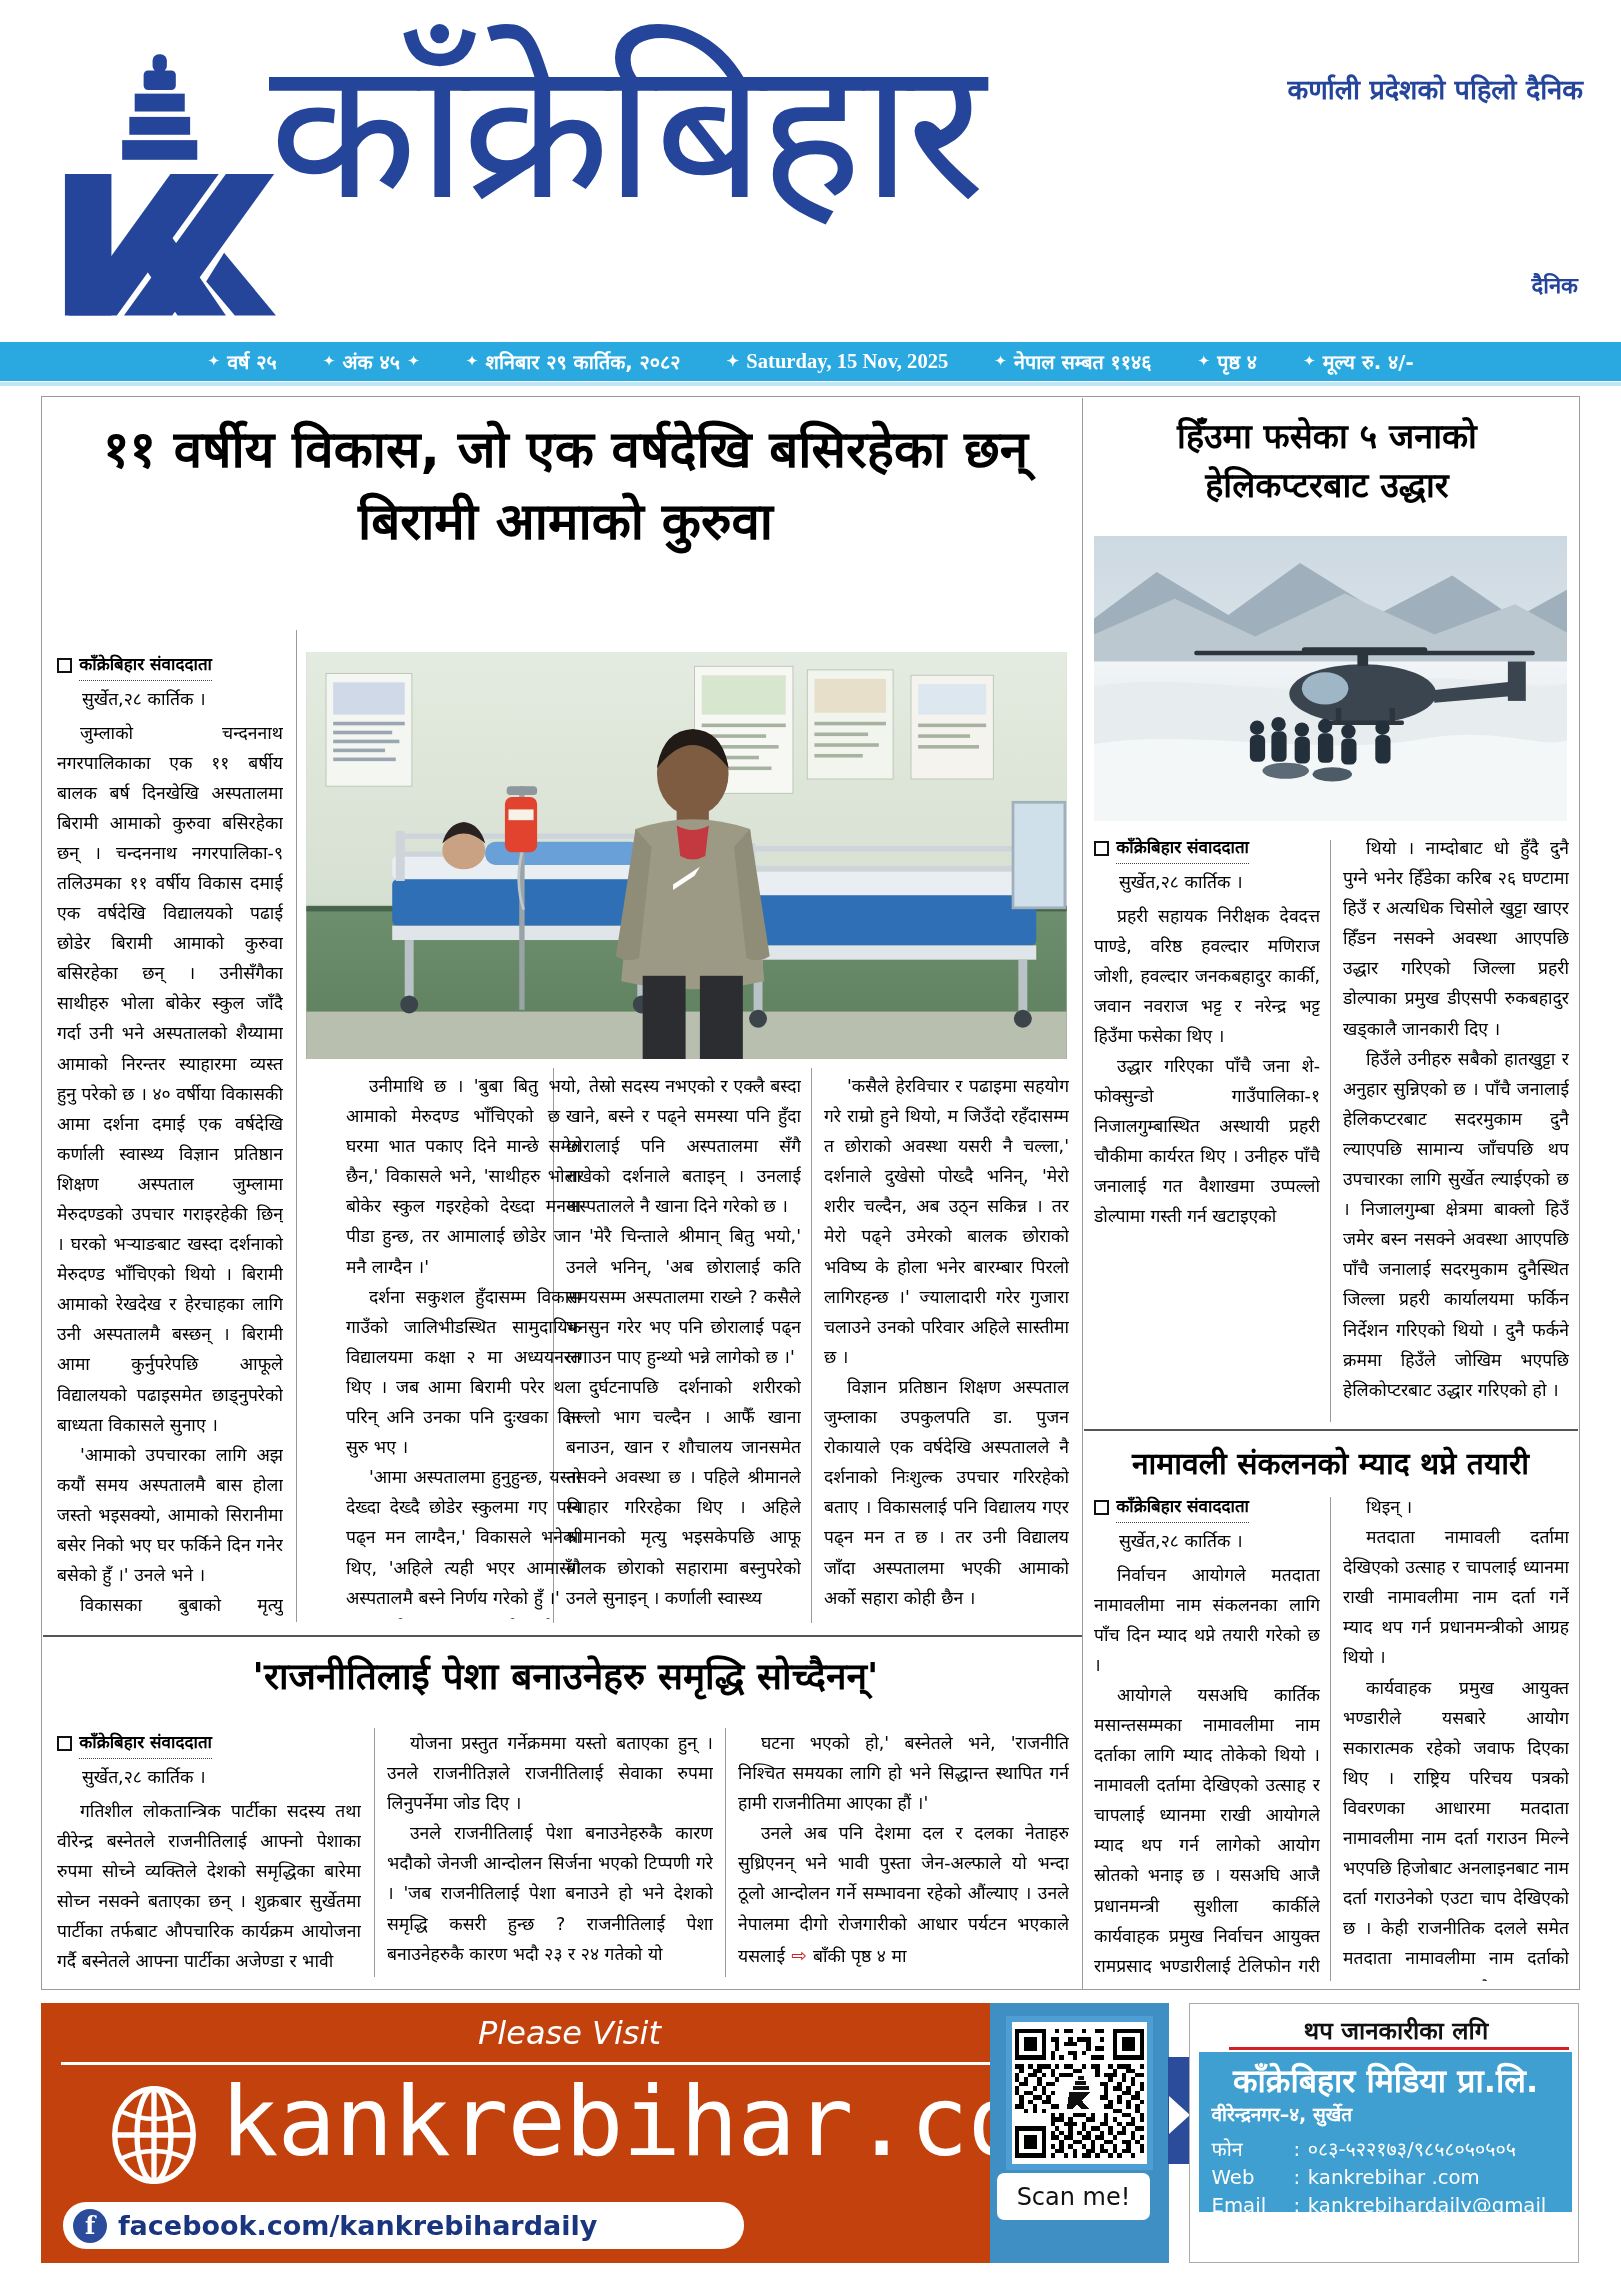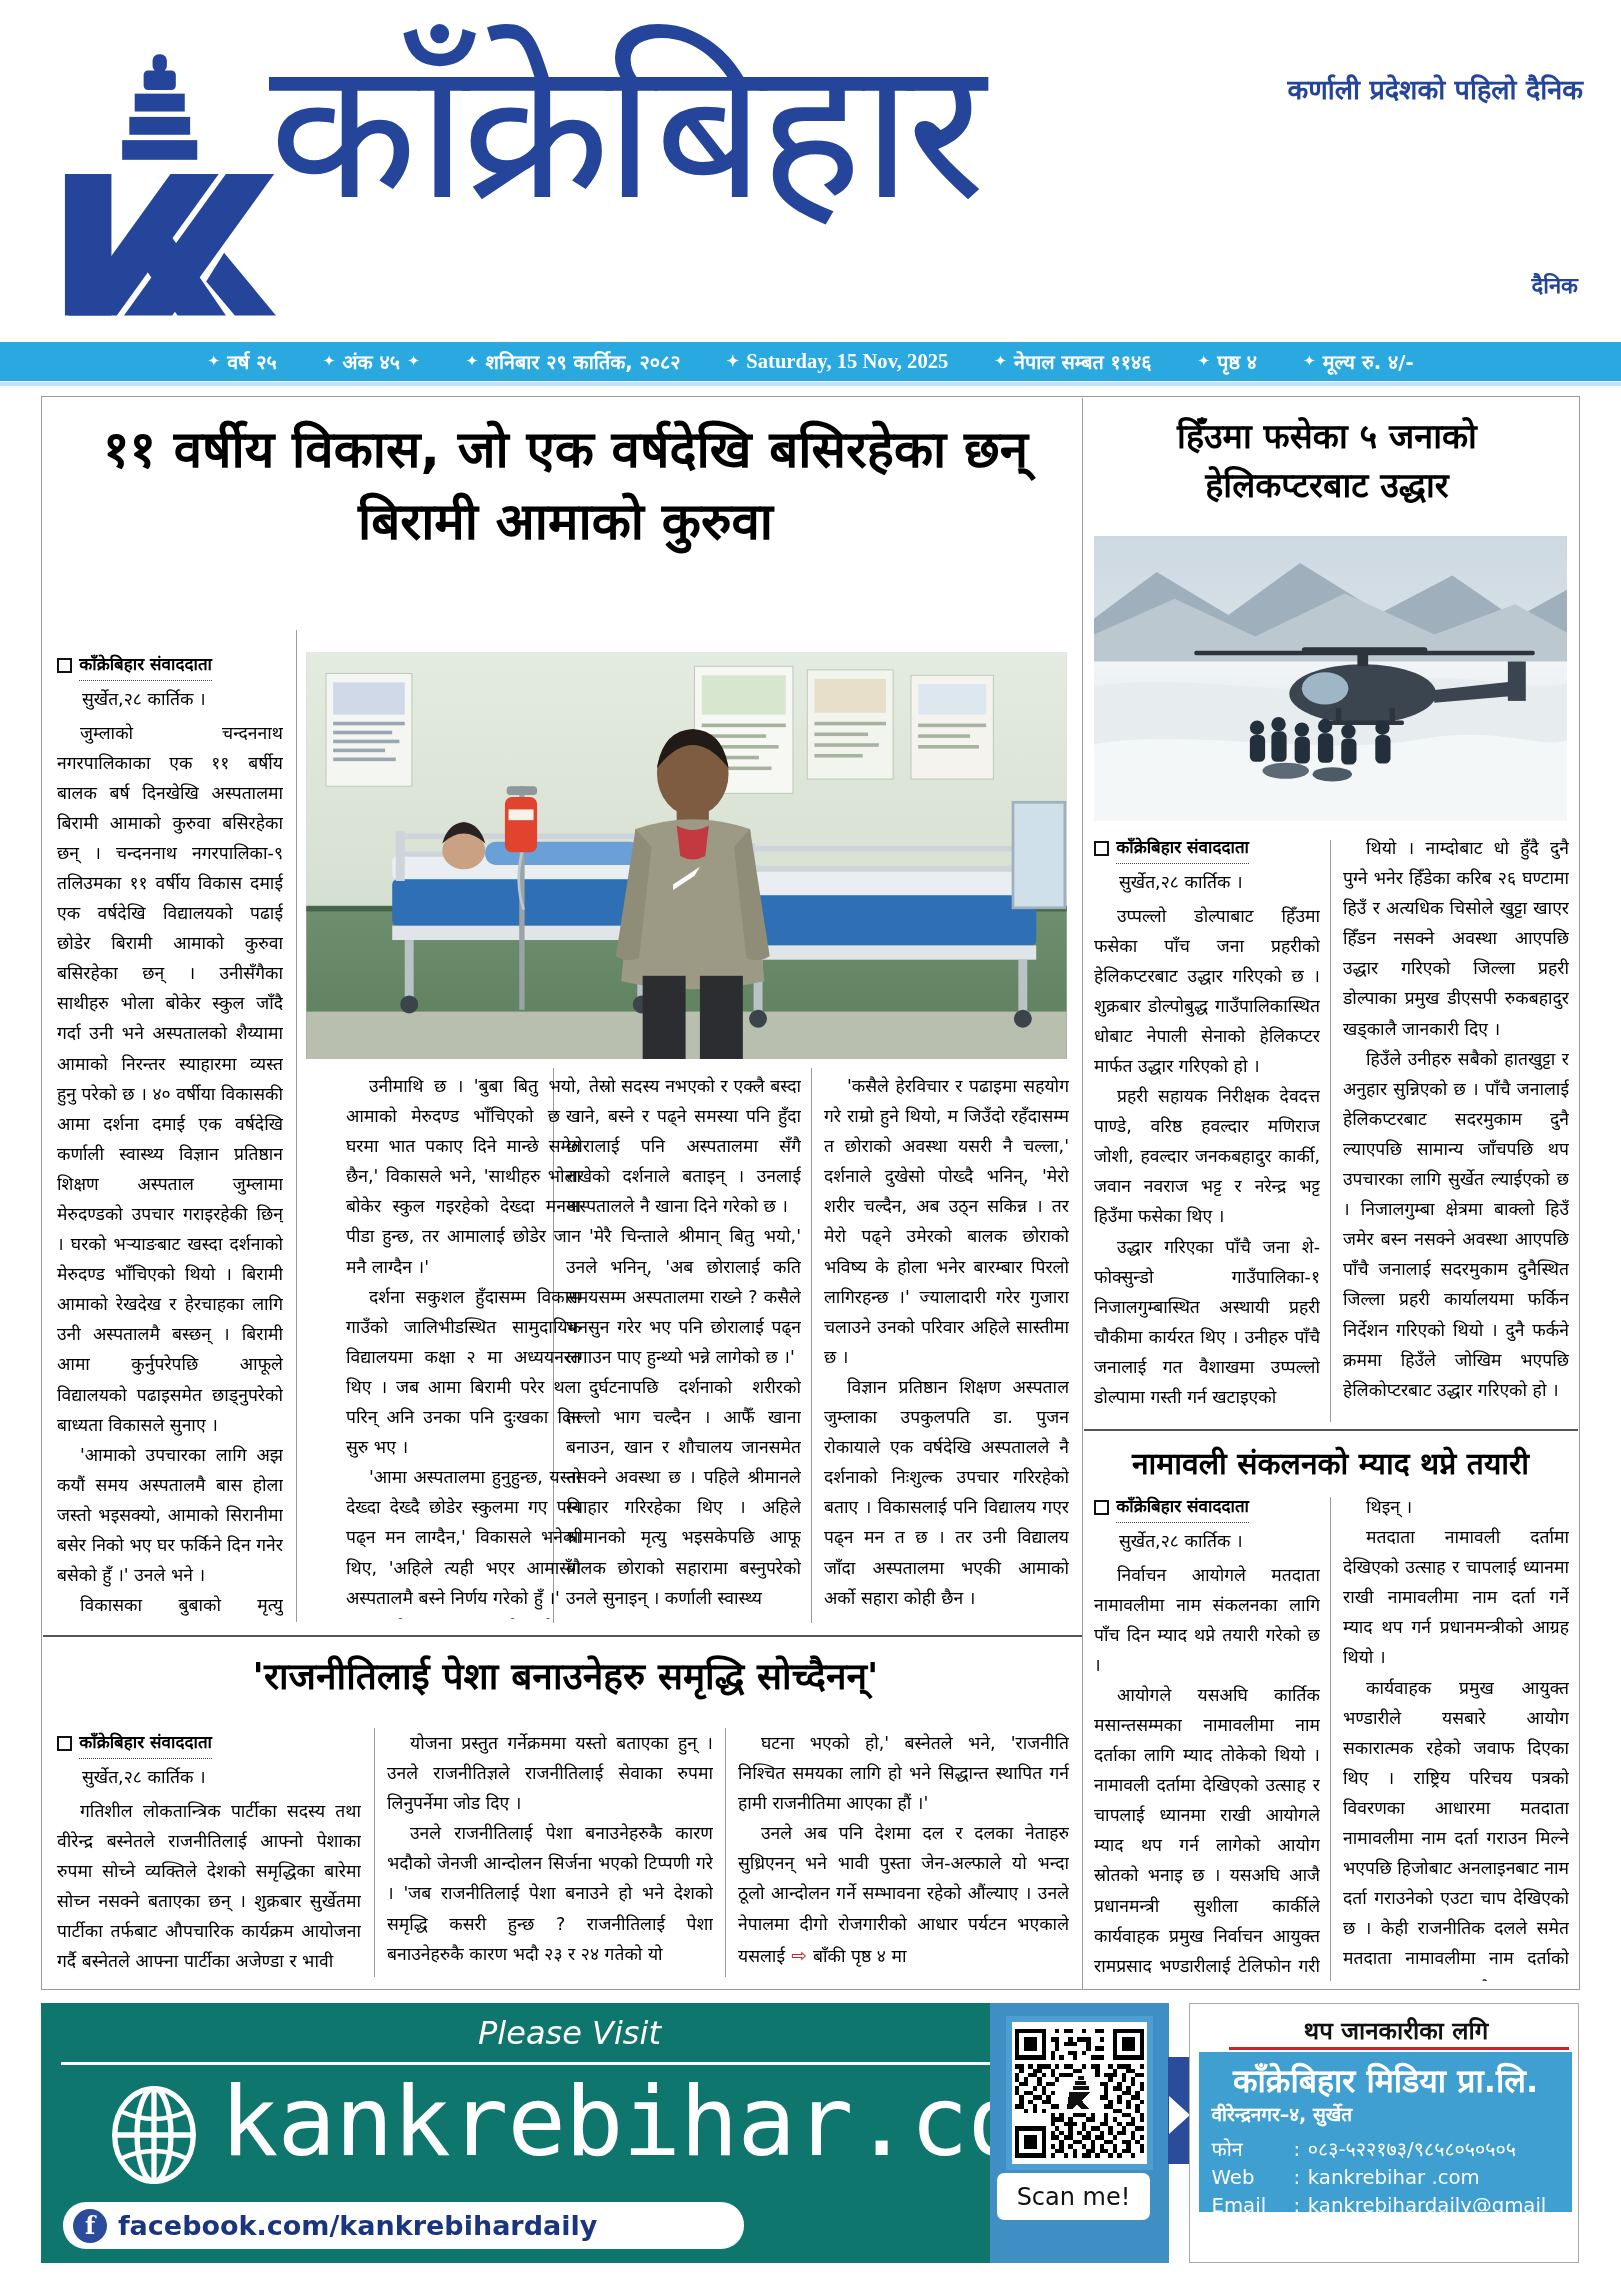--- a/index.html
+++ b/index.html
@@ -112,21 +112,21 @@
     font-size:17.5px; line-height:1.72; color:#000;
     text-align:justify; text-justify:inter-word;
     overflow:hidden;
   }
   .col p { text-indent:23px; margin:0; }
 
   
   .footer { position:absolute; left:41px; top:2003px; width:1539px; height:260px; }
   .ad-left {
     position:absolute; left:0; top:0; width:1124px; height:260px;
-    background:#0f766e;
+    background:#c2410c;
   }
   .ad-please {
     position:absolute; left:0; top:10.7px; width:1057px; text-align:center;
     color:#fff; font-size:32px; font-style:italic;
     font-family:"DejaVu Sans","Liberation Sans",sans-serif;
   }
   .ad-hr { position:absolute; left:19.7px; top:59px; width:1030px; height:2.7px; background:#fff; }
   .ad-globe { position:absolute; left:63px; top:82px; width:100px; height:100px; }
   .ad-url {
     position:absolute; left:179px; top:70px;
@@ -475,21 +475,20 @@
 
   <div class="col" id="heli-colA" style="left:1094px; top:833px; width:226px; height:591px;">
     <div class="byline">
       <div class="byline-row">
         <span class="byline-box"></span>
         <span class="byline-name">काँक्रेबिहार संवाददाता</span>
       </div>
       <div class="byline-place">सुर्खेत,२८ कार्तिक ।</div>
     </div>
     <div id="heli-cA-body">
-        <p>उप्पल्लो डोल्पाबाट हिँउमा फसेका पाँच जना प्रहरीको हेलिकप्टरबाट उद्धार गरिएको छ । शुक्रबार डोल्पोबुद्ध गाउँपालिकास्थित धोबाट नेपाली सेनाको हेलिकप्टर मार्फत उद्धार गरिएको हो ।</p>
         <p>प्रहरी सहायक निरीक्षक देवदत्त पाण्डे, वरिष्ठ हवल्दार मणिराज जोशी, हवल्दार जनकबहादुर कार्की, जवान नवराज भट्ट र नरेन्द्र भट्ट हिउँमा फसेका थिए ।</p>
         <p>उद्धार गरिएका पाँचै जना शे-फोक्सुन्डो गाउँपालिका-१ निजालगुम्बास्थित अस्थायी प्रहरी चौकीमा कार्यरत थिए । उनीहरु पाँचै जनालाई गत वैशाखमा उप्पल्लो डोल्पामा गस्ती गर्न खटाइएको</p>
       </div>
   </div>
 
   <div class="col" id="heli-colB" style="left:1343px; top:833px; width:226px; height:591px;">
       <p>थियो । नाम्दोबाट धो हुँदै दुनै पुग्ने भनेर हिँडेका करिब २६ घण्टामा हिउँ र अत्यधिक चिसोले खुट्टा खाएर हिँडन नसक्ने अवस्था आएपछि उद्धार गरिएको जिल्ला प्रहरी डोल्पाका प्रमुख डीएसपी रुकबहादुर खड्कालै जानकारी दिए ।</p>
       <p>हिउँले उनीहरु सबैको हातखुट्टा र अनुहार सुन्निएको छ । पाँचै जनालाई हेलिकप्टरबाट सदरमुकाम दुनै ल्याएपछि सामान्य जाँचपछि थप उपचारका लागि सुर्खेत ल्याईएको छ । निजालगुम्बा क्षेत्रमा बाक्लो हिउँ जमेर बस्न नसक्ने अवस्था आएपछि पाँचै जनालाई सदरमुकाम दुनैस्थित जिल्ला प्रहरी कार्यालयमा फर्किन निर्देशन गरिएको थियो । दुनै फर्कने क्रममा हिउँले जोखिम भएपछि हेलिकोप्टरबाट उद्धार गरिएको हो ।</p>
     </div>
 

